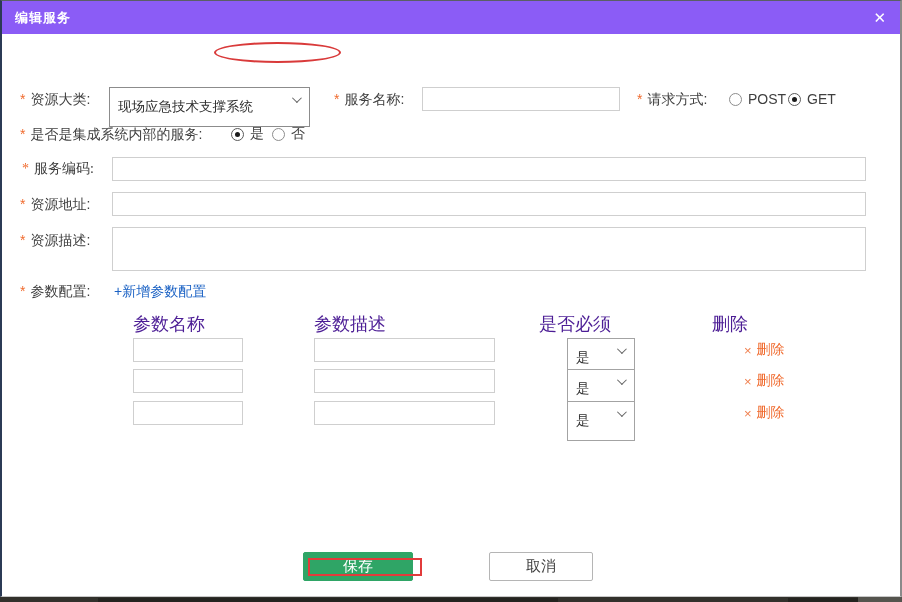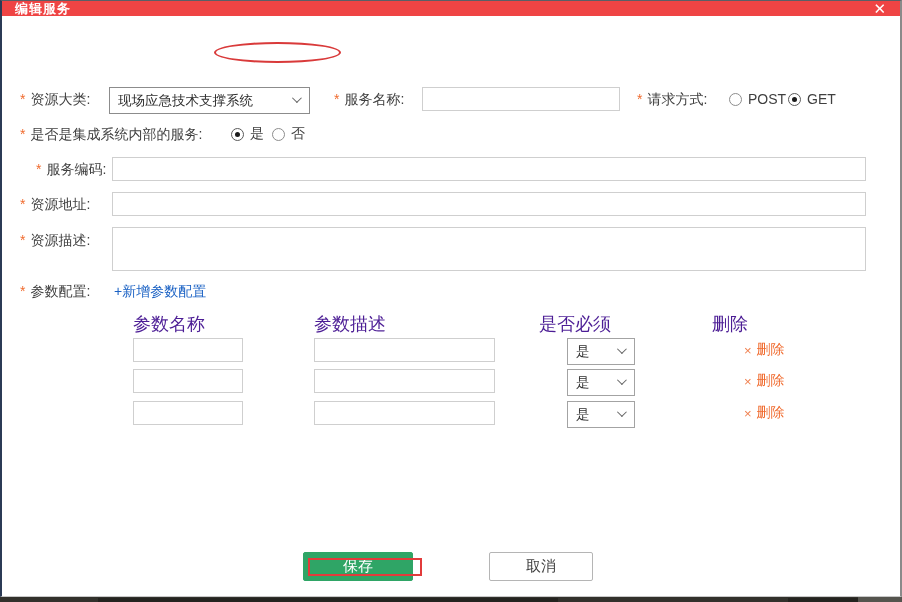--- a/index.html
+++ b/index.html
@@ -15,22 +15,22 @@
   
   .dialog {
     position:absolute; left:0; top:0; width:902px; height:597px;
     background:#ffffff;
     border-top:1px solid #5a5f66;
     border-left:2px solid #2b3a55;
     border-right:2px solid #8a8a8a;
     border-bottom:1px solid #c8c8c8;
   }
   .titlebar {
-    position:absolute; left:0; top:0; right:0; height:15px;
-    background:#ef4444; color:#fff;
+    position:absolute; left:0; top:0; right:0; height:33px;
+    background:#8b5cf6; color:#fff;
     display:flex; align-items:center;
   }
   .titlebar .title { font-size:13px; font-weight:bold; padding-left:13px; letter-spacing:1px; }
   .titlebar .close {
     margin-left:auto; margin-right:14px; font-size:15px; line-height:15px;
     cursor:pointer; color:#fff;
   }
 
   
   .type-row {
@@ -72,21 +72,21 @@
     position:absolute; border:1px solid #cfcfcf; background:#fff; height:24px;
     font-size:13px; padding:0 6px; outline:none; color:#333;
     font-family:inherit;
   }
   .txt-area {
     position:absolute; border:1px solid #cfcfcf; background:#fff;
     font-size:13px; padding:3px 6px; outline:none; resize:none; color:#333;
     font-family:inherit;
   }
   .sel {
-    position:absolute; height:27px; border:1px solid #8c8c8c; background:#fff;
+    position:absolute; height:40px; border:1px solid #8c8c8c; background:#fff;
     display:flex; align-items:center; font-size:13.5px; color:#2e2e2e;
     padding:0 8px; cursor:pointer;
   }
   .sel .chev {
     position:absolute; right:10px; top:8px; width:7px; height:7px;
     border-right:1px solid #666; border-bottom:1px solid #666;
     transform:rotate(45deg) translateY(-2px);
   }
   .sel.small { border-color:#a3a3a3; }
   .radio-inline { position:absolute; display:flex; align-items:center; font-size:14px; color:#3f3f3f; cursor:pointer; height:24px; }
@@ -155,21 +155,21 @@
     <span class="lbl" style="left:18px; top:121px;"><span class="req">*</span><span>是否是集成系统内部的服务:</span></span>
     <label class="radio-inline" style="left:229px; top:121px;">
       <span class="radio checked"></span>
       <span>是</span>
     </label>
     <label class="radio-inline" style="left:270px; top:121px;">
       <span class="radio"></span>
       <span>否</span>
     </label>
 
-    <span class="lbl" style="left:34px; top:156px;"><span class="req">*</span><span>服务编码:</span></span>
+    <span class="lbl" style="left:20px; top:156px;font-family:Liberation Serif, serif;"><span class="req">*</span><span>服务编码:</span></span>
     <input class="txt-input" style="left: 110px; top: 156px; width: 754px;" value="">
 
     <span class="lbl" style="left:18px; top:191px;"><span class="req">*</span><span>资源地址:</span></span>
     <input class="txt-input" style="left: 110px; top: 191px; width: 754px;" value="">
 
     <span class="lbl" style="left:18px; top:227px;"><span class="req">*</span><span>资源描述:</span></span>
     <textarea class="txt-area" style="left: 110px; top: 226px; width: 754px; height: 44px;"></textarea>
 
     <span class="lbl" style="left:18px; top:278px;"><span class="req">*</span><span>参数配置:</span></span>
     <span class="add-link" style="left:112px; top:278px;">+新增参数配置</span>

